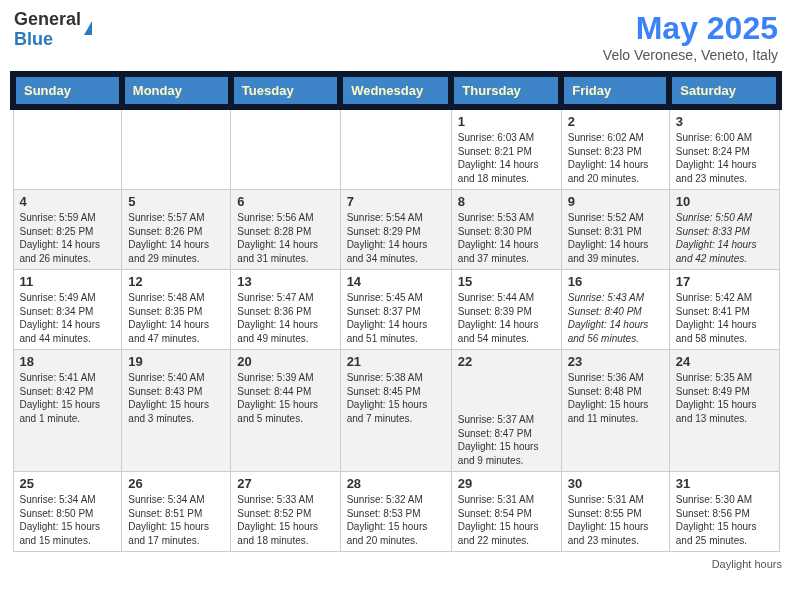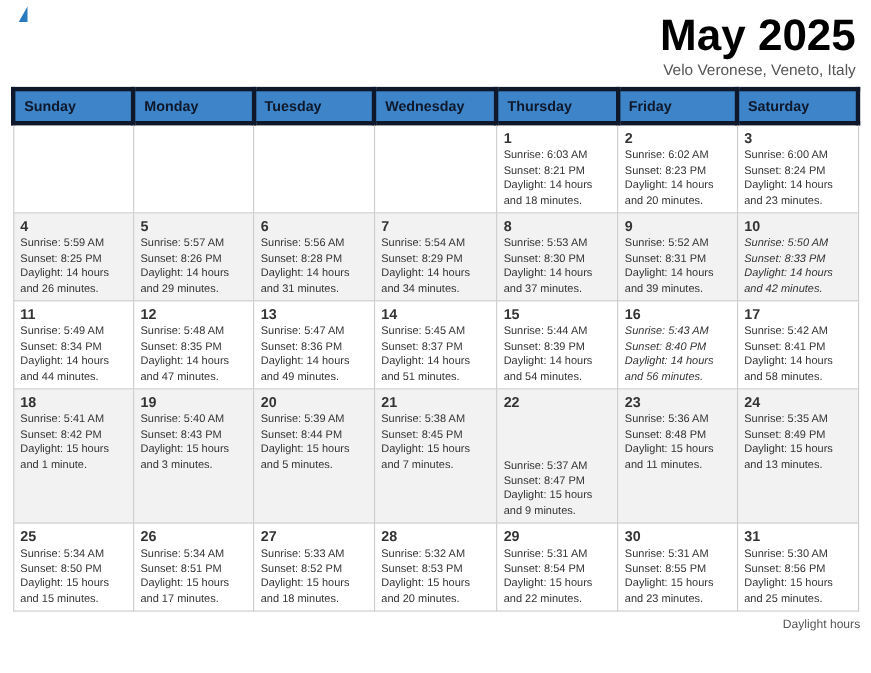--- a/index.html
+++ b/index.html
@@ -23,40 +23,40 @@
       font-size: 18px;
       font-weight: bold;
       line-height: 1.1;
     }
     .logo-general { color: #333; }
     .logo-blue { color: #2a7abf; }
     .title-block {
       text-align: right;
     }
     .month-title {
-      font-size: 40px;
+      font-size: 32px;
       font-weight: bold;
-      color: #000000;
+      color: #3b82f6;
     }
     .location {
       font-size: 14px;
       color: #555;
     }
     .calendar {
       width: 100%;
       border-collapse: collapse;
       border: 1px solid #ccc;
     }
     .calendar th {
       background-color: #3d85c8;
-      color: #0f172a;
+      color: #fef9c3;
       text-align: left;
       padding: 6px 8px;
       font-size: 13px;
-      border: 4px solid #0f172a;
+      border: 6px solid #0f172a;
     }
     .calendar td {
       vertical-align: top;
       border: 1px solid #ccc;
       padding: 4px 6px;
       width: 113px;
       min-height: 80px;
       background: #fff;
     }
     .calendar tr:nth-child(even) td {
@@ -96,20 +96,24 @@
       margin-left: 3px;
       margin-top: -4px;
     }
   </style>
 </head>
 <body>
 
 <div>
   <div class="header">
     <div class="logo-wrapper">
+      <div class="logo-text">
+        <span class="logo-general">General</span>
+        <span class="logo-blue">Blue</span>
+      </div>
       <div class="logo-triangle"></div>
     </div>
     <div class="title-block">
       <div class="month-title">May 2025</div>
       <div class="location">Velo Veronese, Veneto, Italy</div>
     </div>
   </div>
 
   <table class="calendar">
     <thead>

